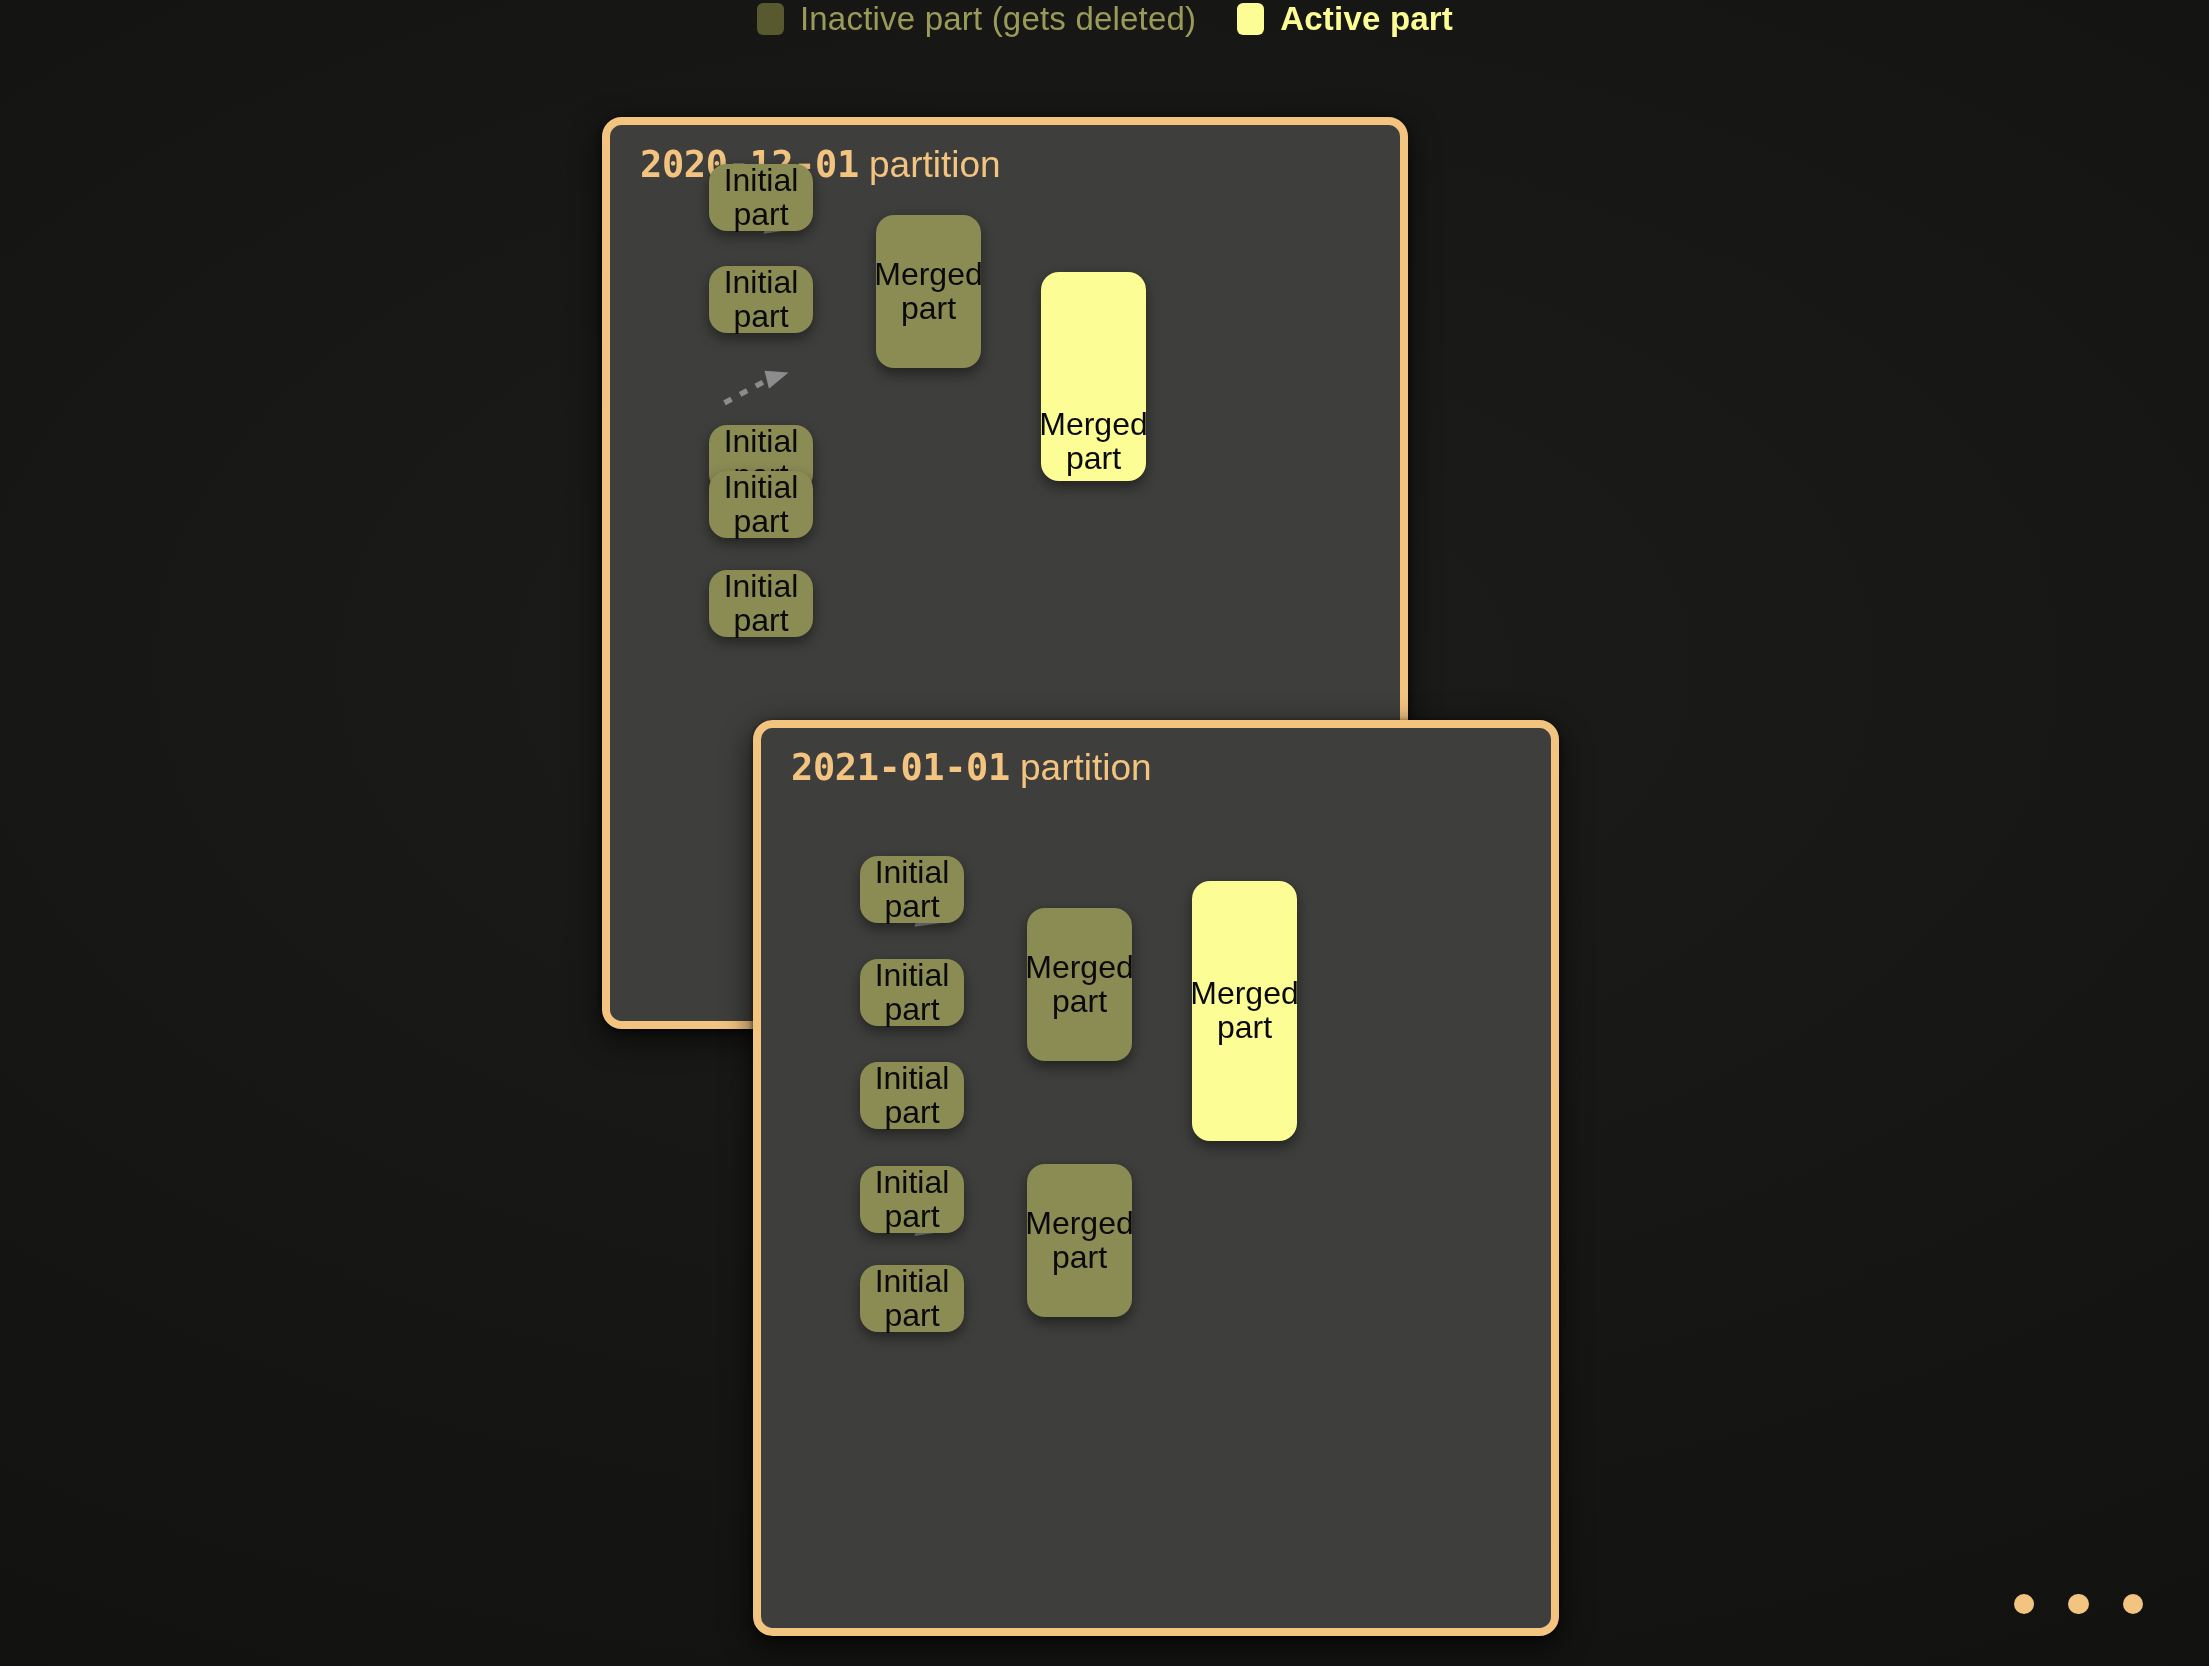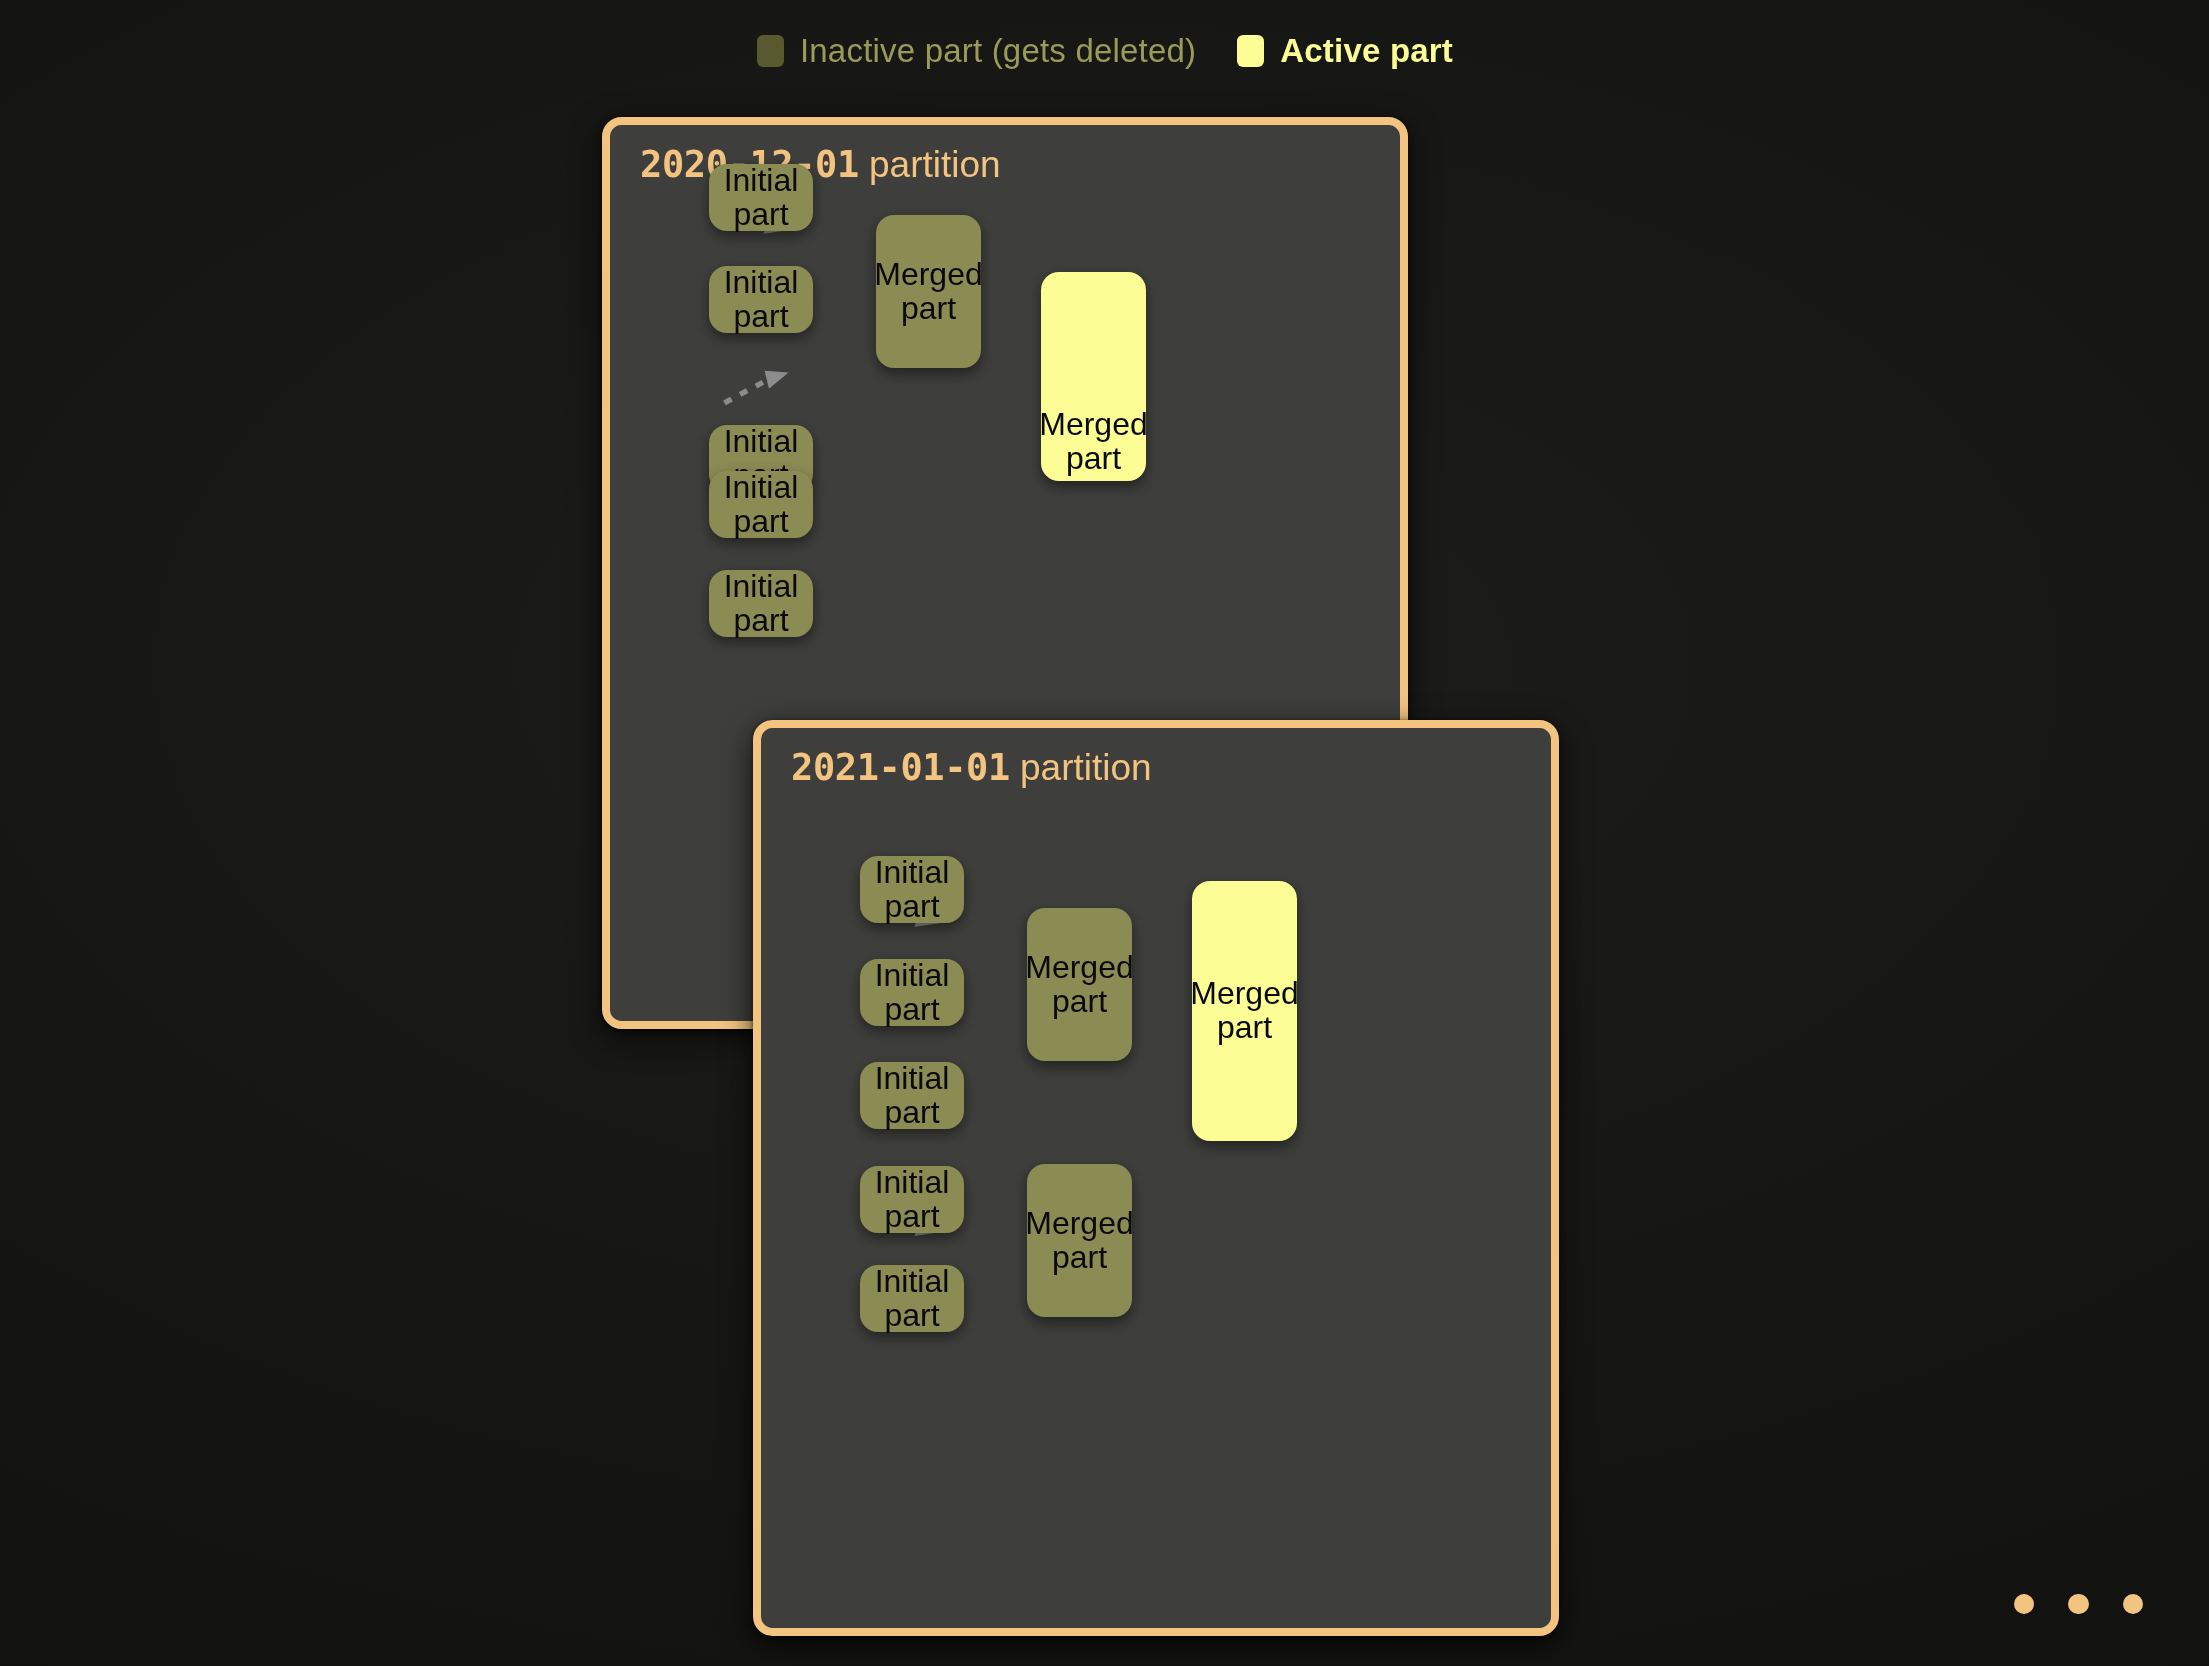--- a/index.html
+++ b/index.html
@@ -13,21 +13,21 @@
   
   #root{
     position:absolute;inset:0;
     background:
       radial-gradient(120% 90% at 50% 40%, #1c1c1a 0%, #151513 55%, #0e0e0d 100%);
   }
 
   
   .legend{
     position:absolute;
-    left:0;right:0;top:32px;
+    left:0;right:0;top:0;
     display:flex;
     justify-content:center;
     align-items:center;
     gap:41px;
     pointer-events:none;
   }
   .legend-item{display:flex;align-items:center;gap:16px;}
   .swatch{
     width:27px;height:32px;border-radius:6.2px;display:block;
   }

